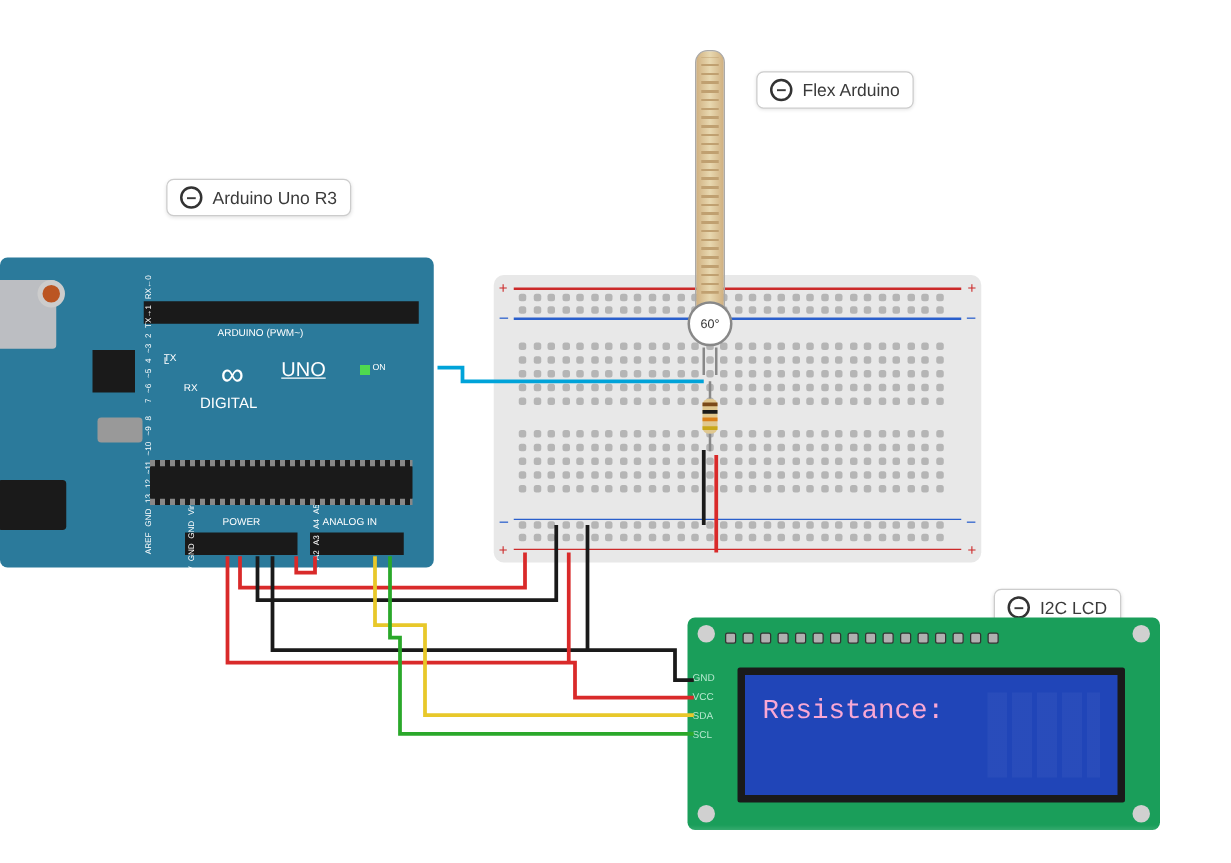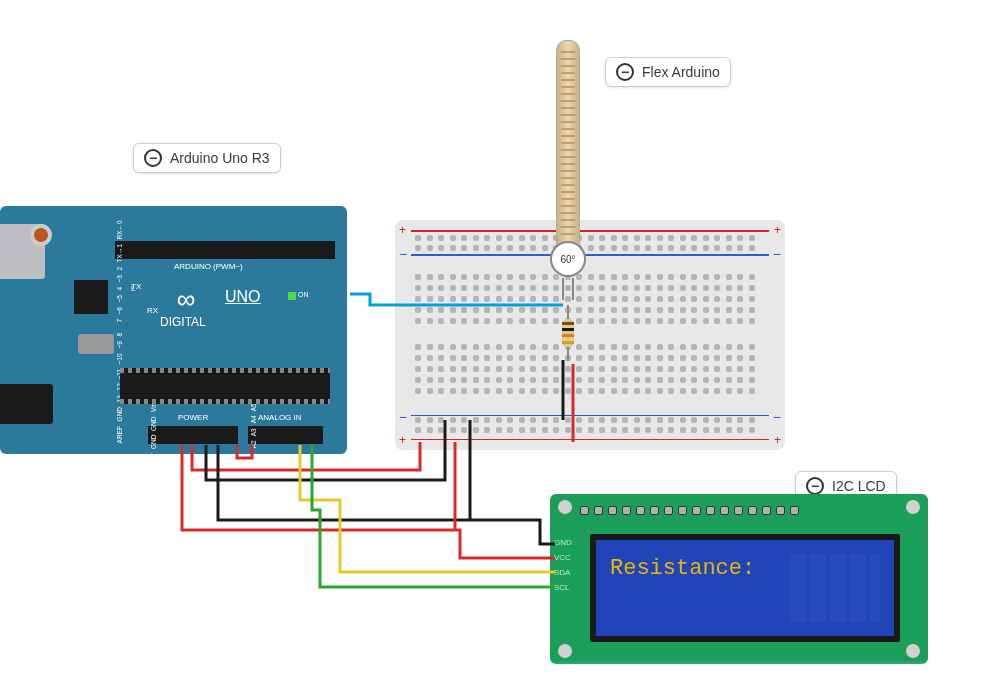--- a/index.html
+++ b/index.html
@@ -78,21 +78,21 @@
     position: absolute; left: 550px; top: 494px; width: 378px; height: 170px;
     background: #1a9e5a; border-radius: 6px;
   }
   .lcd-screw { position: absolute; width: 14px; height: 14px; background: #d0d0d0; border-radius: 50%; }
   .lcd-pins-row { position: absolute; top: 12px; left: 30px; display: flex; gap: 5px; }
   .lcd-pins-row span { width: 9px; height: 9px; background: #b0b0b0; border: 1px solid #333; border-radius: 2px; }
   .lcd-side-pins { position: absolute; left: 4px; top: 44px; font-size: 8px; color: #b5e8ce; }
   .lcd-side-pins div { height: 15px; }
   .lcd-screen { position: absolute; left: 40px; top: 40px; right: 28px; bottom: 22px;
     background: #2045b8; border: 6px solid #1a1a1a; border-radius: 2px;
-    padding: 14px 14px; color: #eab308; font-family: "Courier New", monospace; font-size: 22px; line-height: 1.4; }
+    padding: 14px 14px; color: #f9a8d4; font-family: "Courier New", monospace; font-size: 22px; line-height: 1.4; }
   .lcd-screen .pixel-grid { position: absolute; top: 14px; right: 14px; bottom: 14px; width: 90px;
     background: repeating-linear-gradient(90deg, rgba(255,255,255,0.04) 0 16px, transparent 16px 20px); }
   
   
   .wire { position: absolute; z-index: 2; pointer-events: none; }
   
   
   .bottom-edge { position: absolute; left: 0; right: 0; bottom: 0; height: 30px; background: linear-gradient(0deg, rgba(255,255,255,0.9), transparent); }
 </style>
 </head>

